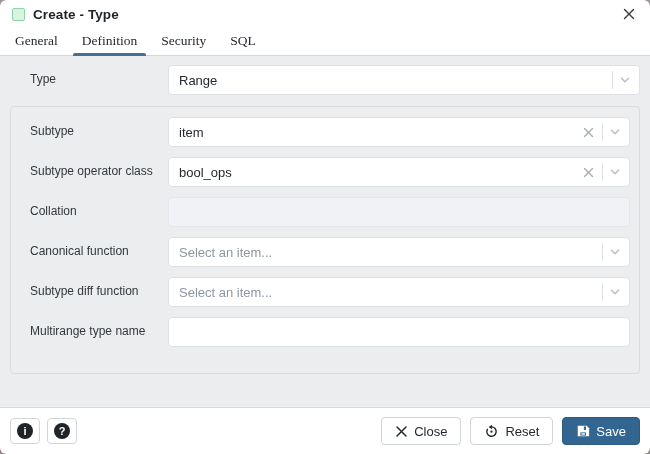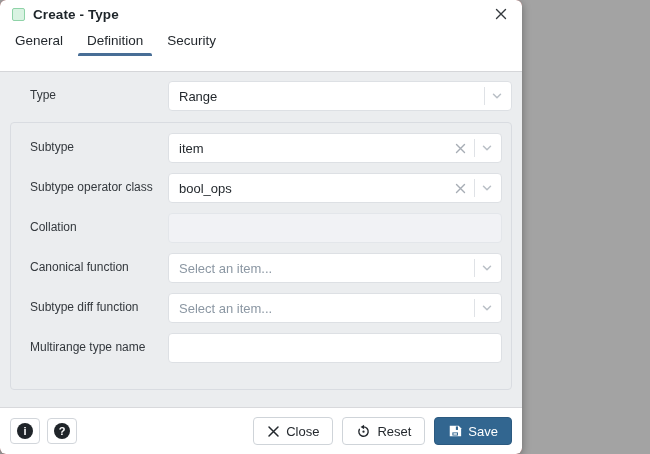--- a/index.html
+++ b/index.html
@@ -2,21 +2,21 @@
 <html><head>
 <meta charset="utf-8">
 <style>
   html,body{margin:0;padding:0;}
   body{
     width:650px;height:454px;background:#a3a3a3;
     font-family:"Liberation Sans","DejaVu Sans",sans-serif;
     -webkit-font-smoothing:antialiased;
   }
   .window{
-    width:522px;height:454px;box-sizing:border-box;
+    width:650px;height:454px;box-sizing:border-box;
     background:#7f1d1d;border-radius:6px;overflow:hidden;
     display:flex;flex-direction:column;
     box-shadow:0 2px 8px rgba(0,0,0,.35);
   }
   
   .titlebar{
     height:28px;flex:0 0 28px;background:#fff;
     display:flex;align-items:center;padding:0 14px 0 12px;
   }
   .type-icon{
@@ -24,21 +24,21 @@
     background:#d9f3e2;border:1px solid #8fd3a8;box-sizing:border-box;
   }
   .title{font-size:13.5px;font-weight:bold;color:#1d2429;letter-spacing:.1px;}
   .titlebar-close{
     margin-left:auto;cursor:pointer;color:#33383d;display:flex;align-items:center;
   }
   .titlebar-close svg{display:block;}
   
   .tabs{
     height:27px;flex:0 0 27px;background:#fff;border-bottom:1px solid #d5d6d9;
-    display:flex;align-items:stretch;padding:0 0 16px 6px;
+    display:flex;align-items:stretch;padding:0 0 0 6px;font-family:Liberation Serif, serif;
   }
   .tab{
     position:relative;padding:5px 9px 0;margin-right:6px;
     font-size:13.5px;color:#24292e;cursor:pointer;white-space:nowrap;
   }
   .tab.active::after{
     content:"";position:absolute;left:0;right:0;bottom:-1px;height:3px;
     background:#486e96;border-radius:2px 2px 0 0;
   }
   
@@ -110,20 +110,21 @@
       <svg width="14" height="14" viewBox="0 0 14 14">
           <path d="M2.5 2.5 L11.5 11.5 M11.5 2.5 L2.5 11.5" stroke="currentColor" stroke-width="1.4" stroke-linecap="round"></path>
         </svg>
     </span>
   </div>
 
   <div class="tabs">
     <div class="tab">General</div>
     <div class="tab active">Definition</div>
     <div class="tab">Security</div>
+    <div class="tab">SQL</div>
   </div>
 
   <div class="content">
 
     <div class="row">
       <div class="row-label">Type</div>
       <div class="row-field">
         <div class="select">
           <span class="value">Range</span>
           <span class="sep"></span>

